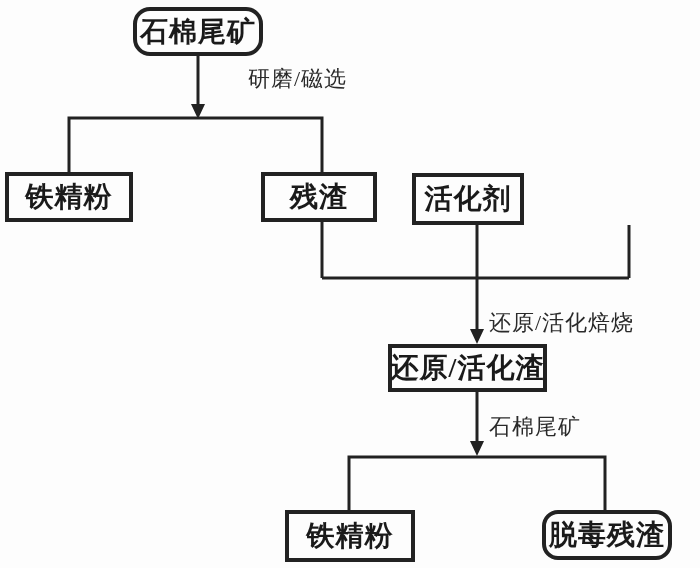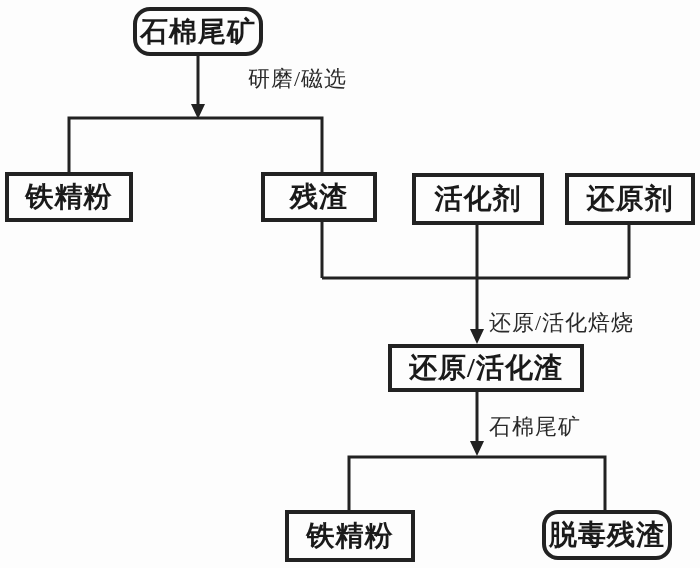--- a/index.html
+++ b/index.html
@@ -41,23 +41,23 @@
     color: #2a2a2a;
     font-size: 22px;
     font-weight: 400;
     letter-spacing: 1px;
     white-space: nowrap;
   }
   
   .n-tailings            { left: 133px; top: 7px;   width: 130px; height: 49px; border-radius: 17px; }
   .n-iron-top            { left: 5px;   top: 172px; width: 128px; height: 50px; }
   .n-residue             { left: 261px; top: 172px; width: 116px; height: 50px; }
-  .n-activator           { left: 412px; top: 173px; width: 132px; height: 52px; }
+  .n-activator           { left: 412px; top: 173px; width: 112px; height: 52px; }
   .n-reducing            { left: 565px; top: 173px; width: 130px; height: 52px; }
-  .n-slag                { left: 388px; top: 344px; width: 196px; height: 48px; }
+  .n-slag                { left: 388px; top: 344px; width: 159px; height: 48px; }
   .n-iron-bottom         { left: 285px; top: 510px; width: 130px; height: 52px; }
   .n-detox               { left: 542px; top: 510px; width: 130px; height: 50px; border-radius: 16px; }
   
   .l-grind  { left: 208px; top: 64px; margin-left: 40px;  }
   .l-roast  { left: 489px; top: 308px; }
   .l-second { left: 489px; top: 412px; }
 </style>
 </head>
 <body>
 
@@ -86,21 +86,20 @@
       <polygon points="198,119 191,104 205,104"></polygon>
       <polygon points="477,344 470,329 484,329"></polygon>
       <polygon points="477,456 470,441 484,441"></polygon>
     </g>
   </svg>
 
   <div class="node n-tailings">石棉尾矿</div>
   <div class="node n-iron-top">铁精粉</div>
   <div class="node n-residue">残渣</div>
   <div class="node n-activator">活化剂</div>
-  <div class="node n-reducing">还原剂</div>
   <div class="node n-slag">还原/活化渣</div>
   <div class="node n-iron-bottom">铁精粉</div>
   <div class="node n-detox">脱毒残渣</div>
 
   <div class="edge-label l-grind">研磨/磁选</div>
   <div class="edge-label l-roast">还原/活化焙烧</div>
   <div class="edge-label l-second">石棉尾矿</div>
 
 </div>
 

